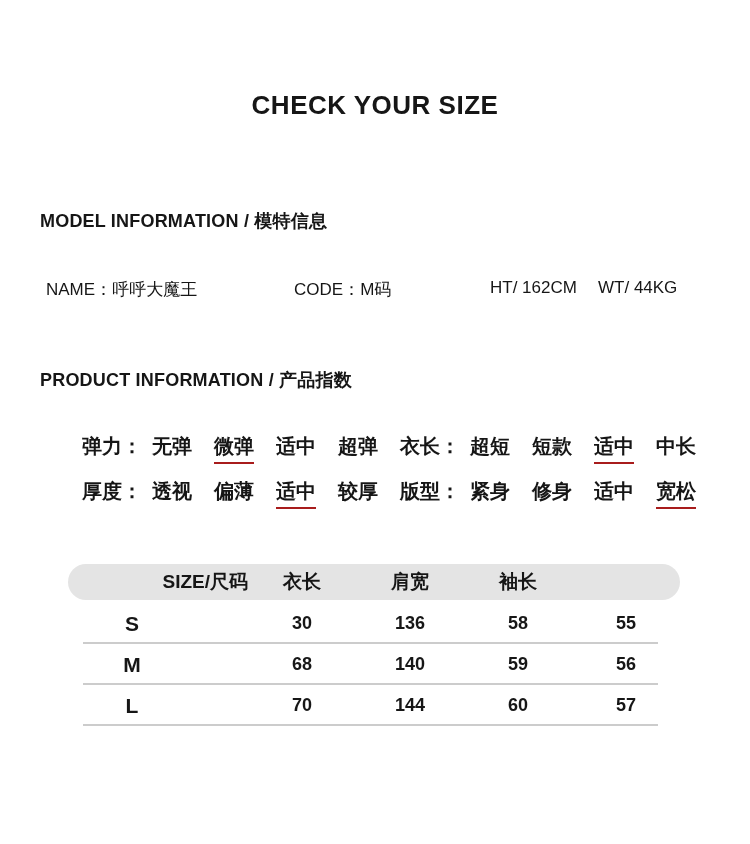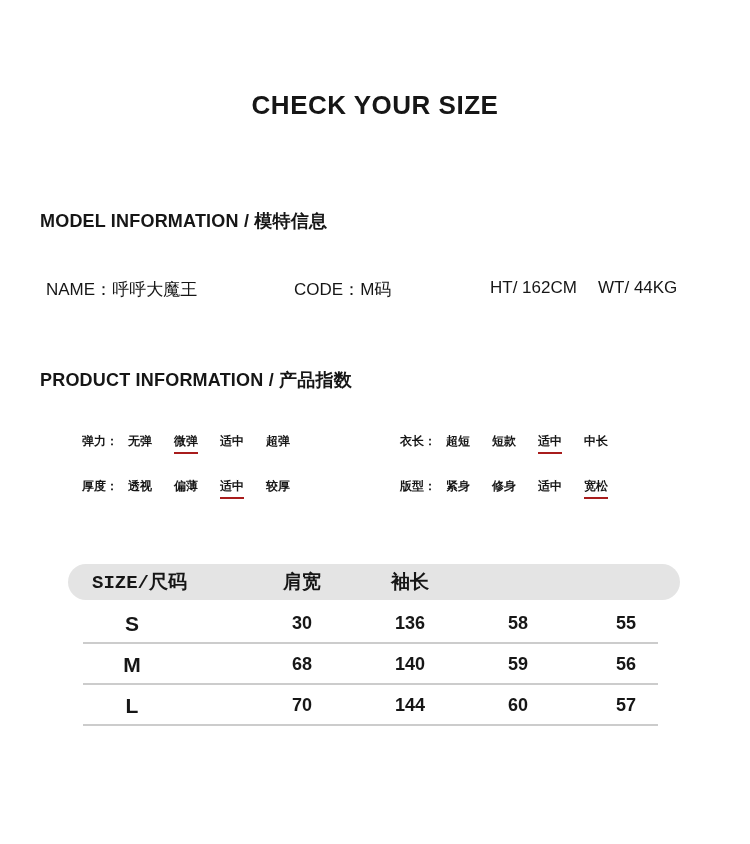--- a/index.html
+++ b/index.html
@@ -26,34 +26,34 @@
   .sec-heading.model{top:209px;}
   .sec-heading.product{top:368px;}
   .model-row{position:absolute;top:278px;left:0;width:100%;font-size:17px;font-weight:500;}
   .model-row .item{position:absolute;top:0;white-space:nowrap;}
   .mi-name{left:46px;}
   .mi-code{left:294px;}
   .mi-ht{left:490px;}
   .mi-wt{left:598px;}
   .attrs{
     position:absolute;left:82px;top:433px;
-    display:grid;grid-template-columns:318px max-content;row-gap:24px;
-    font-size:12px;font-weight:600;
+    display:grid;grid-template-columns:318px max-content;row-gap:14px;
+    font-size:20px;font-weight:600;
   }
   .attr-row{display:flex;align-items:baseline;white-space:nowrap;}
   .attr-label{margin-right:10px;}
   .attr-opt{margin-right:22px;padding-bottom:2px;border-bottom:2px solid transparent;}
   .attr-opt.sel{border-bottom:2px solid var(--red);}
   .size-table{position:absolute;left:68px;top:564px;width:612px;}
   .st-header{
     display:grid;grid-template-columns:180px 108px 108px 108px 108px;
     height:36px;align-items:center;background:var(--pill);border-radius:18px;
     font-size:19px;font-weight:700;
   }
-  .st-header .c0{padding-left:24px;text-align:left;font-family:Liberation Mono, monospace;}
+  .st-header .c0{padding-left:24px;text-align:right;}
   .st-header .cell{text-align:center;}
   .st-rows{margin-top:3px;}
   .st-row{
     position:relative;display:grid;grid-template-columns:180px 108px 108px 108px 108px;
     height:41px;align-items:center;
   }
   .st-row::after{
     content:"";position:absolute;left:15px;right:22px;bottom:0;height:2px;
     background:var(--divider);
   }
@@ -115,20 +115,21 @@
       <span class="attr-opt">适中</span>
       <span class="attr-opt sel">宽松</span>
     </div>
 
   </div>
 
   <div class="size-table">
 
     <div class="st-header">
       <span class="c0">SIZE/尺码</span>
+      <span class="cell">衣长</span>
       <span class="cell">肩宽</span>
       <span class="cell">袖长</span>
     </div>
 
     <div class="st-rows">
 
       <div class="st-row">
         <span class="c0">S</span>
         <span class="cell">30</span>
         <span class="cell">136</span>

